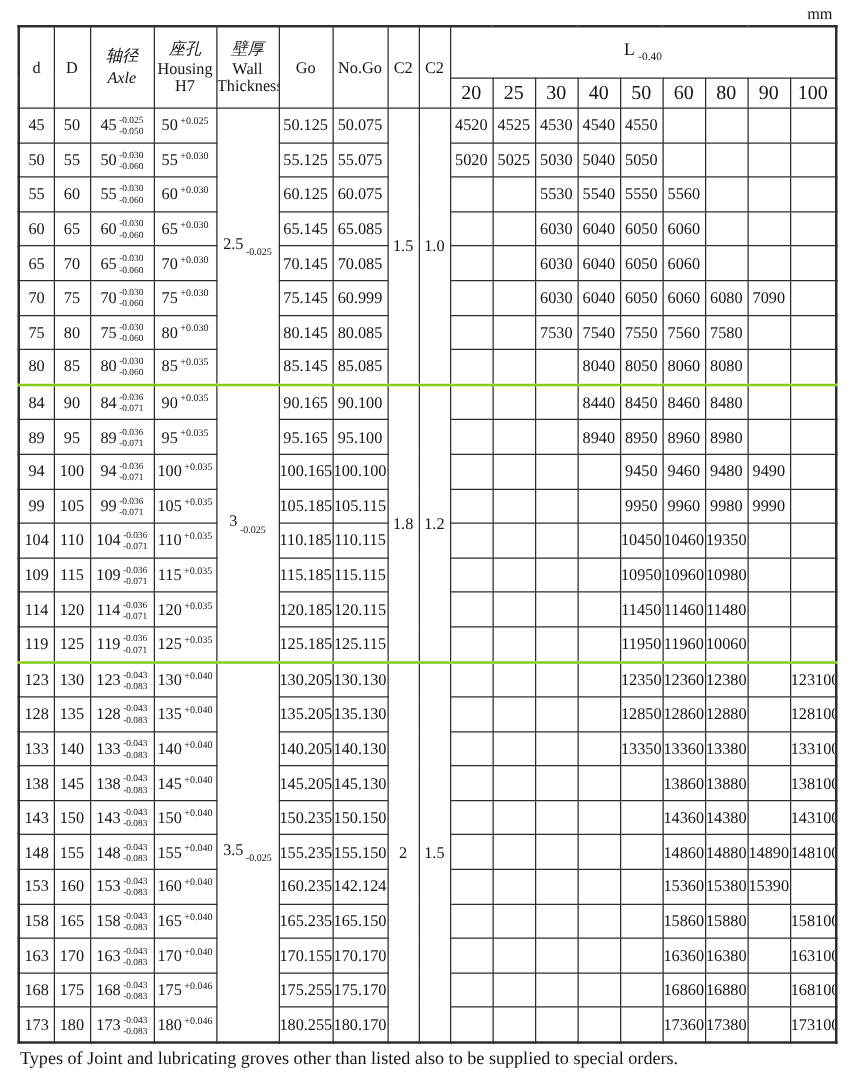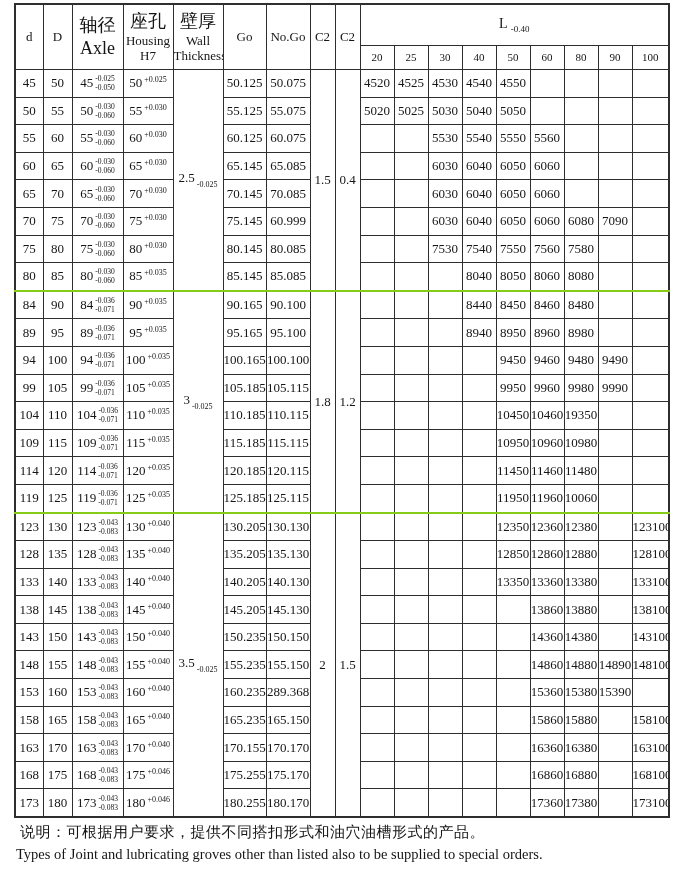--- a/index.html
+++ b/index.html
@@ -4,42 +4,43 @@
 <style>
   html,body{margin:0;padding:0;background:#ffffff;color:#151515;
     font-family:"Liberation Serif","DejaVu Serif",serif;}
   .page{width:680px;height:873px;box-sizing:border-box;padding:3px 14px 0 14px;}
   .unit-row{height:17px;text-align:right;font-size:13px;padding-right:0px;line-height:16px;}
   table.spec{border-collapse:collapse;table-layout:fixed;width:652px;border:2px solid #2e2e2e;}
   .spec th,.spec td{border:1px solid #2e2e2e;text-align:center;vertical-align:middle;
     padding:0;overflow:hidden;white-space:nowrap;}
   .spec thead th{font-weight:normal;font-size:13px;line-height:1.25;}
   .spec thead tr.hdr-main th{height:40px;}
-  .spec thead tr.hdr-ticks th{height:23px;font-size:11px;margin-top:47px;}
+  .spec thead tr.hdr-ticks th{height:23px;font-size:16px;margin-top:47px;}
   .spec tbody td{height:26.6px;font-size:13px;font-weight:normal;}
   .hdr-en{font-size:13px;display:block;line-height:1.15;}
-  .hdr-zh{font-size:18px;display:block;line-height:1.3;}
+  .hdr-zh{font-size:13px;display:block;line-height:1.3;font-style:italic;}
   .tstack{display:inline-block;text-align:left;font-size:7.5px;line-height:1.2;
     vertical-align:-3px;margin-left:2px;}
   .tstack span{display:block;}
   .supt{font-size:8px;vertical-align:5px;margin-left:2px;}
   .subt{font-size:8px;vertical-align:-5px;margin-left:2px;}
   .lsub{font-size:9px;vertical-align:-4px;margin-left:3px;}
   td.gon{font-size:12px;}
   td.lcell{font-size:11.5px;}
   td.c2{font-size:13px;}
   tr.block-start td{border-top:2px solid #84cc16;}
   .footer-zh{font-size:15px;margin-top:5px;padding-left:6px;letter-spacing:0.5px;}
   .footer-en{font-size:14.5px;margin-top:4px;padding-left:2px;}
 </style>
 </head>
 <body>
 
 <div class="page">
 
+  <div class="unit-row">mm</div>
 
   <table class="spec">
     <colgroup>
       <col style="width:28px">
         <col style="width:29px">
         <col style="width:51px">
       <col style="width:50px">
         <col style="width:50px">
         <col style="width:43px">
       <col style="width:44px">
@@ -96,21 +97,21 @@
     <tbody>
         <tr>
           <td class="num">45</td>
           <td class="num">50</td>
           <td class="axle">45<span class="tstack"><span>-0.025</span><span>-0.050</span></span></td>
           <td class="housing">50<span class="supt">+0.025</span></td>
           <td class="wall" rowspan="8">2.5<span class="subt">-0.025</span></td>
           <td class="gon">50.125</td>
           <td class="gon">50.075</td>
           <td class="c2" rowspan="8">1.5</td>
-          <td class="c2" rowspan="8">0.4</td>
+          <td class="c2" rowspan="8">1.0</td>
           <td class="lcell">4520</td>
           <td class="lcell">4525</td>
           <td class="lcell">4530</td>
           <td class="lcell">4540</td>
           <td class="lcell">4550</td>
           <td class="lcell"></td>
           <td class="lcell"></td>
           <td class="lcell"></td>
           <td class="lcell"></td>
         </tr>
@@ -476,21 +477,21 @@
           <td class="lcell">14880</td>
           <td class="lcell">14890</td>
           <td class="lcell">148100</td>
         </tr>
         <tr>
           <td class="num">153</td>
           <td class="num">160</td>
           <td class="axle">153<span class="tstack"><span>-0.043</span><span>-0.083</span></span></td>
           <td class="housing">160<span class="supt">+0.040</span></td>
           <td class="gon">160.235</td>
-          <td class="gon">289.368</td>
+          <td class="gon">142.124</td>
           <td class="lcell"></td>
           <td class="lcell"></td>
           <td class="lcell"></td>
           <td class="lcell"></td>
           <td class="lcell"></td>
           <td class="lcell">15360</td>
           <td class="lcell">15380</td>
           <td class="lcell">15390</td>
           <td class="lcell"></td>
         </tr>
@@ -558,16 +559,15 @@
           <td class="lcell"></td>
           <td class="lcell"></td>
           <td class="lcell">17360</td>
           <td class="lcell">17380</td>
           <td class="lcell"></td>
           <td class="lcell">173100</td>
         </tr>
       </tbody>
   </table>
 
-  <div class="footer-zh">说明：可根据用户要求，提供不同搭扣形式和油穴油槽形式的产品。</div>
   <div class="footer-en">Types of Joint and lubricating groves other than listed also to be supplied to special orders.</div>
 
 </div>
 
 </body></html>

